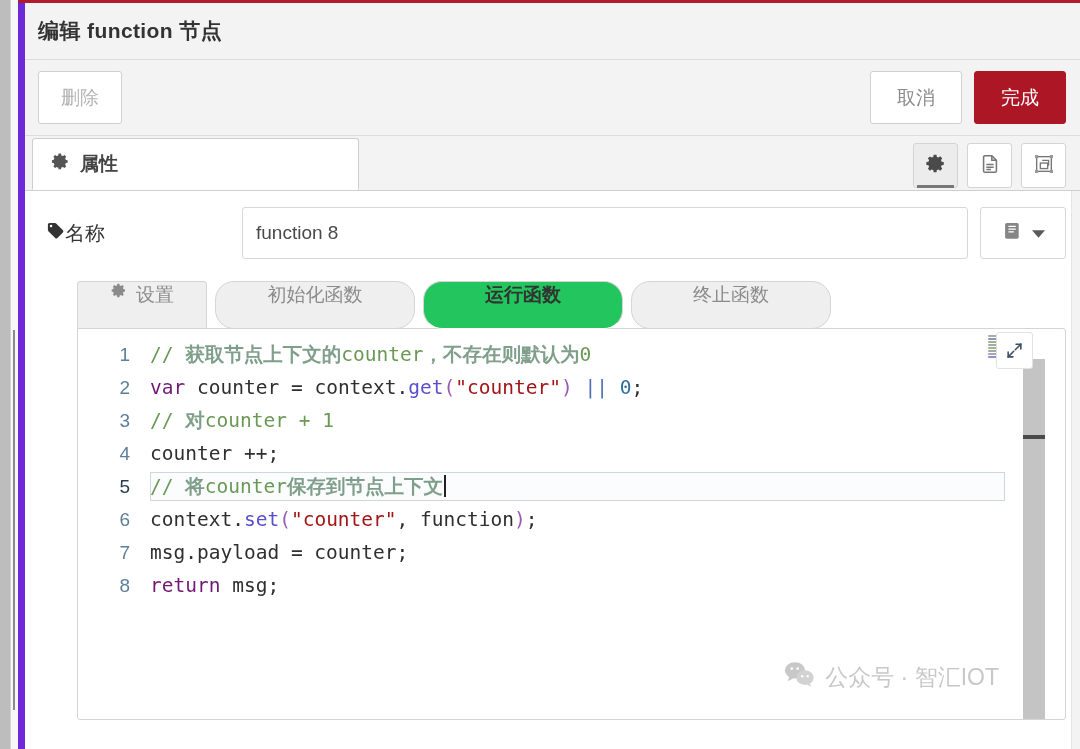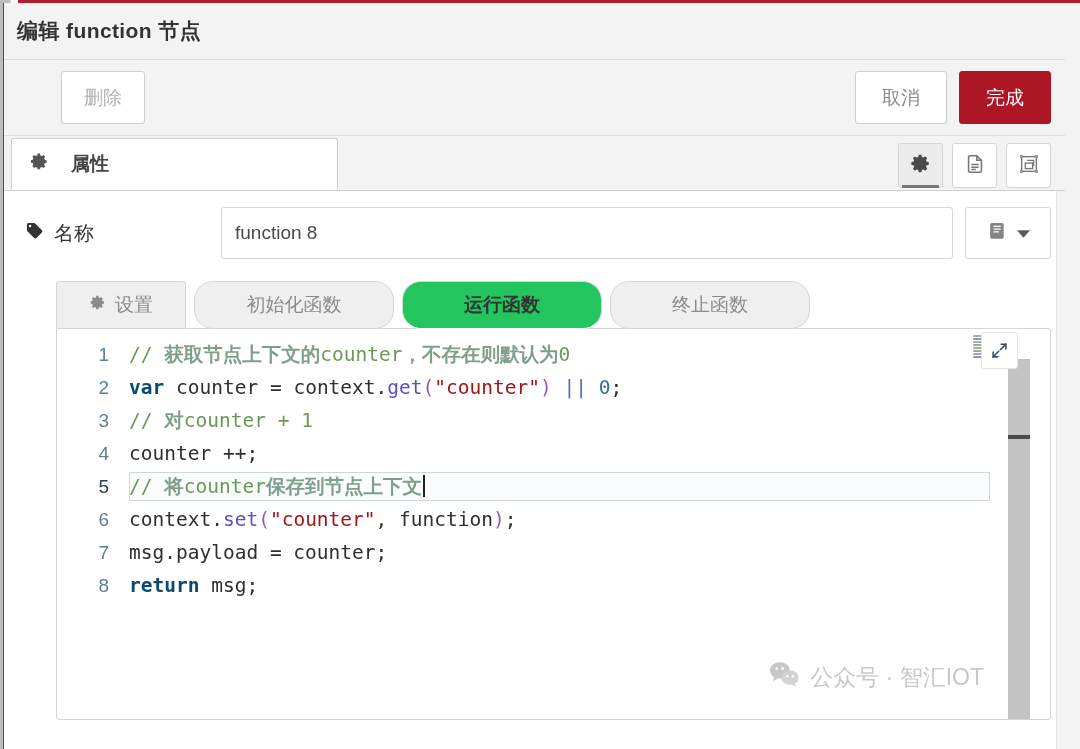--- a/index.html
+++ b/index.html
@@ -28,23 +28,23 @@
     position: absolute; left: 10px; top: 0; width: 8px; height: 749px;
     background: #f7f7f7; border-left: 1px solid #d4d4d4;
   }
   .bg-sliver-scroll {
     position: absolute; left: 13px; top: 330px; width: 2px; height: 380px;
     background: #8a8a8a;
   }
 
   
   .dialog {
-    position: absolute; left: 3px; top: 3px; width: 1062px; height: 746px;
+    position: absolute; left: 18px; top: 3px; width: 1062px; height: 746px;
     background: #f3f3f3;
-    border-left: 1px solid #6d28d9;
+    border-left: 7px solid #6d28d9;
     display: flex; flex-direction: column;
   }
 
   
   .dlg-header {
     height: 57px; flex: 0 0 57px;
     display: flex; align-items: center;
     padding-left: 13px;
     background: #f3f3f3;
     border-bottom: 1px solid #dcdcdc;
@@ -67,21 +67,21 @@
     font-size: 19px;
     border: 1px solid #cfcfcf;
     background: #fff;
     color: #9c9c9c;
     height: 53px;
     padding: 0 22px;
     border-radius: 3px;
     cursor: pointer;
     line-height: 51px;
   }
-  .btn-delete { color: #b3b3b3; margin-left: 44px; }
+  .btn-delete { color: #b3b3b3; }
   .btn-cancel { color: #8c8c8c; min-width: 92px; }
   .btn-done {
     background: #AD1625; border-color: #AD1625; color: #fff;
     min-width: 92px;
   }
   .toolbar-spacer { flex: 1 1 auto; }
   .toolbar-right { display: flex; gap: 12px; }
 
   
   .tabstrip {
@@ -91,21 +91,21 @@
     background: #f3f3f3;
     border-bottom: 1px solid #cfcfcf;
     position: relative;
   }
   .tab-props {
     height: 52px;
     min-width: 327px;
     background: #fff;
     border: 1px solid #cfcfcf;
     border-bottom: 1px solid #fff;
-    display: flex; align-items: center; gap: 22px;
+    display: flex; align-items: center; gap: 10px;
     padding: 0 18px;
     font-size: 19px; font-weight: bold; color: #444;
     border-radius: 3px 3px 0 0;
     position: relative; z-index: 3;
     cursor: pointer;
   }
   .tab-icons { margin-left: auto; display: flex; gap: 9px; align-items: center; padding-bottom: 2px; }
   .icon-btn {
     width: 45px; height: 45px;
     border: 1px solid #d4d4d4; background: #fff;
@@ -128,21 +128,21 @@
     border-top: 0;
   }
 
   
   .name-row {
     display: flex; align-items: center;
     padding: 16px 14px 8px 21px;
     gap: 0;
   }
   .name-label {
-    display: flex; align-items: center; gap: 10px;
+    display: flex; align-items: center; 
     font-size: 20px; color: #333; width: 196px; flex: 0 0 196px;
   }
   .name-input {
     flex: 1 1 auto; height: 52px;
     border: 1px solid #d7d7d7; border-radius: 3px;
     font-size: 19px; color: #4a4a4a;
     padding: 0 13px;
     background: #fff;
     font-family: "Liberation Sans", sans-serif;
     outline: none;
@@ -162,21 +162,21 @@
     margin-bottom: -1px;
     position: relative; z-index: 2;
   }
   .subtab {
     height: 48px;
     min-width: 130px;
     background: #efefef;
     border: 1px solid #d5d5d5;
     border-bottom: 1px solid #d5d5d5;
     border-radius: 3px 3px 0 0;
-    display: flex; align-items: center; justify-content: center; gap: 9px;
+    display: flex; justify-content: center; gap: 9px;
     padding: 0 24px;
     font-size: 19px; color: #8b8b8b;
     margin-right: 8px;
     cursor: pointer;
   }
   .subtab.wide { min-width: 200px; border-radius: 19px; }
   .subtab.active {
     background: #22c55e; color: #333; font-weight: bold;
     border-bottom: 1px solid #fff;
   }
@@ -212,21 +212,21 @@
   .code-text { white-space: pre; color: #2f2f2f; position: relative; }
   .code-line.active .code-text-box {
     position: absolute; left: 72px; right: 60px; top: 2px; bottom: 2px;
     border: 1px solid #cfd6dc; background: #fbfcfd;
   }
   .code-line.active .code-text { z-index: 2; text-align: right; }
 
   
   .t-comment { color: #6a9955; }
   .t-comment-cn { color: #7f9f8a; font-weight: bold; }
-  .t-keyword { color: #0c4a6e; font-weight: bold; }
+  .t-keyword { color: #701a75; font-weight: normal; }
   .t-plain   { color: #2f2f2f; }
   .t-fn      { color: #5a4fcf; }
   .t-paren   { color: #9b59b6; }
   .t-string  { color: #a31515; }
   .t-op      { color: #4a6fb5; }
   .t-num     { color: #2f6f9f; }
 
   .caret {
     display: inline-block; width: 2px; height: 22px;
     background: #222; vertical-align: -4px;

